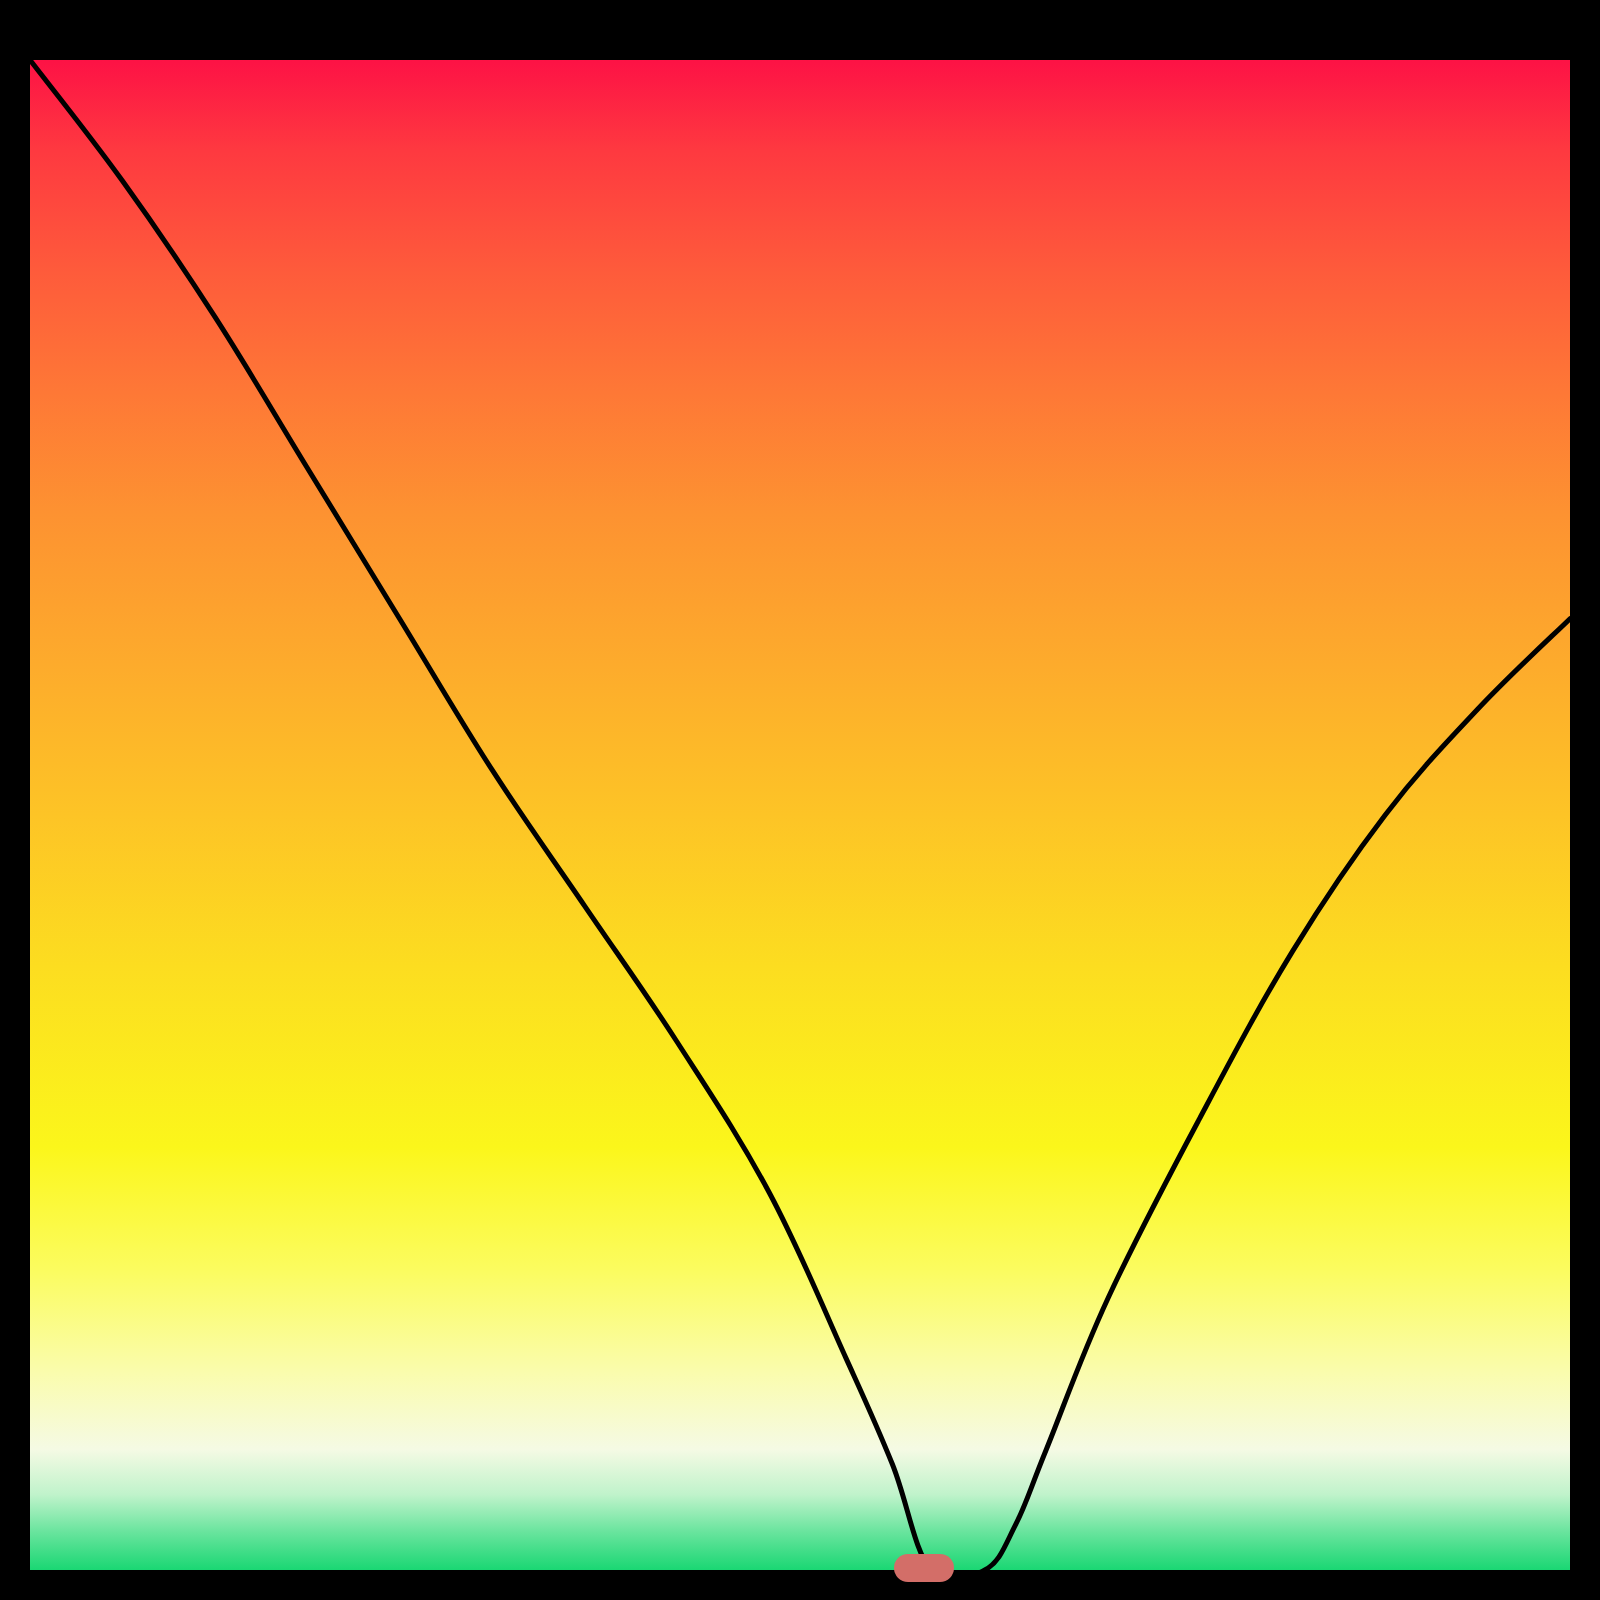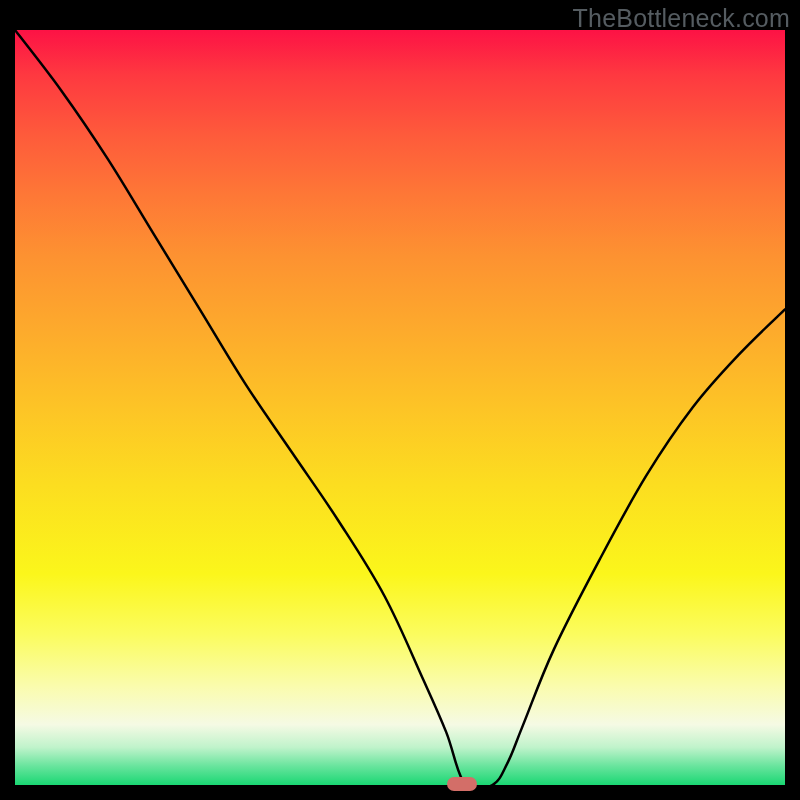--- a/index.html
+++ b/index.html
@@ -64,21 +64,20 @@
     top: 0;
     width: 100%;
     height: 100%;
   }
 </style>
 </head>
 <body>
 
 <div class="frame">
 
-  <div class="watermark">TheBottleneck.com</div>
 
   <div class="plot">
 
     <svg class="curve" viewBox="0 0 770 755" preserveAspectRatio="none">
       <path id="curve-path" d="M 0.00 0.00 C 8.32 10.87, 29.57 37.30, 46.20 60.40 C 62.83 83.50, 75.77 102.53, 92.40 128.35 C 109.03 154.17, 121.97 176.67, 138.60 203.85 C 155.23 231.03, 168.17 252.17, 184.80 279.35 C 201.43 306.53, 214.37 329.03, 231.00 354.85 C 247.63 380.67, 260.57 398.34, 277.20 422.80 C 293.83 447.26, 306.77 464.93, 323.40 490.75 C 340.03 516.57, 354.35 537.71, 369.60 566.25 C 384.85 594.79, 397.01 624.84, 408.10 649.30 C 419.19 673.76, 423.58 683.12, 431.20 702.15 C 438.82 721.18, 442.13 745.49, 450.45 755.00 C 458.77 764.51, 469.78 759.08, 477.40 755.00 C 485.02 750.92, 487.26 743.22, 492.80 732.35 C 498.34 721.48, 499.88 714.99, 508.20 694.60 C 516.52 674.22, 525.14 649.00, 539.00 619.10 C 552.86 589.20, 568.57 559.76, 585.20 528.50 C 601.83 497.24, 614.77 472.63, 631.40 445.45 C 648.03 418.27, 660.97 399.24, 677.60 377.50 C 694.23 355.76, 707.17 342.32, 723.80 324.65 C 740.43 306.98, 761.68 287.50, 770.00 279.35" fill="none" stroke="#000" stroke-width="2.5" stroke-linecap="round" stroke-linejoin="round"></path>
     </svg>
 
     <div class="marker" id="marker" style="left: 431.6px; top: 747px; background: rgb(211, 110, 104);"></div>
   </div>
 

